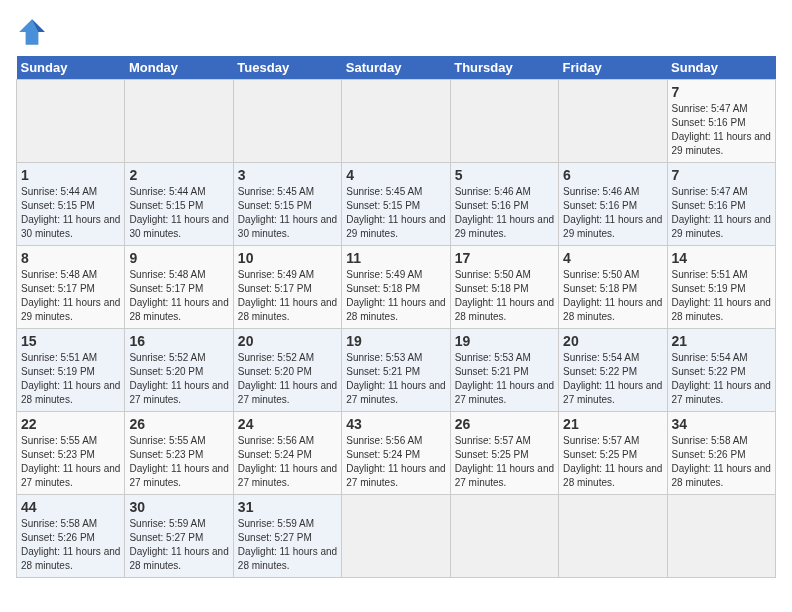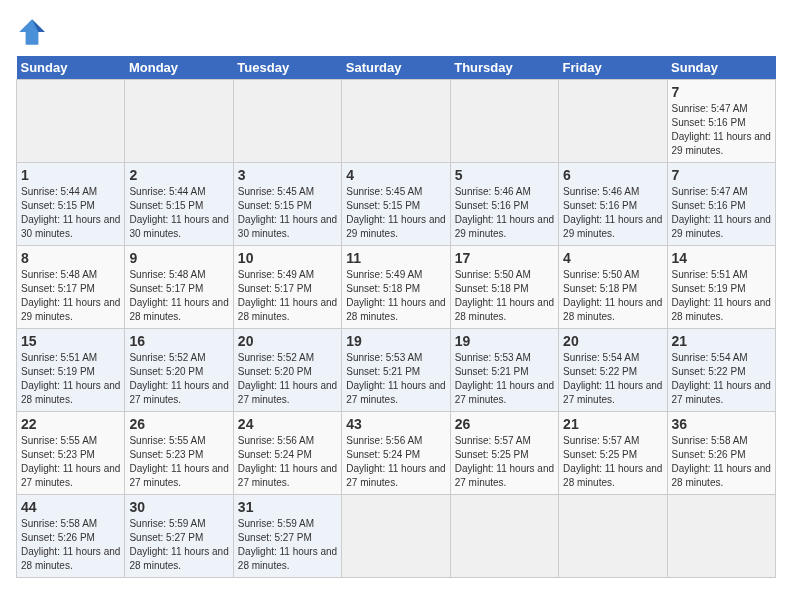--- a/index.html
+++ b/index.html
@@ -235,21 +235,21 @@
         </td>
         <td>
           <span class="day-number">26</span>
           <div class="day-info">Sunrise: 5:57 AM<br>Sunset: 5:25 PM<br>Daylight: 11 hours and 27 minutes.</div>
         </td>
         <td>
           <span class="day-number">21</span>
           <div class="day-info">Sunrise: 5:57 AM<br>Sunset: 5:25 PM<br>Daylight: 11 hours and 28 minutes.</div>
         </td>
         <td>
-          <span class="day-number">36</span>
+          <span class="day-number">34</span>
           <div class="day-info">Sunrise: 5:58 AM<br>Sunset: 5:26 PM<br>Daylight: 11 hours and 28 minutes.</div>
         </td>
       </tr>
       <tr>
         <td>
           <span class="day-number">44</span>
           <div class="day-info">Sunrise: 5:58 AM<br>Sunset: 5:26 PM<br>Daylight: 11 hours and 28 minutes.</div>
         </td>
         <td>
           <span class="day-number">30</span>

